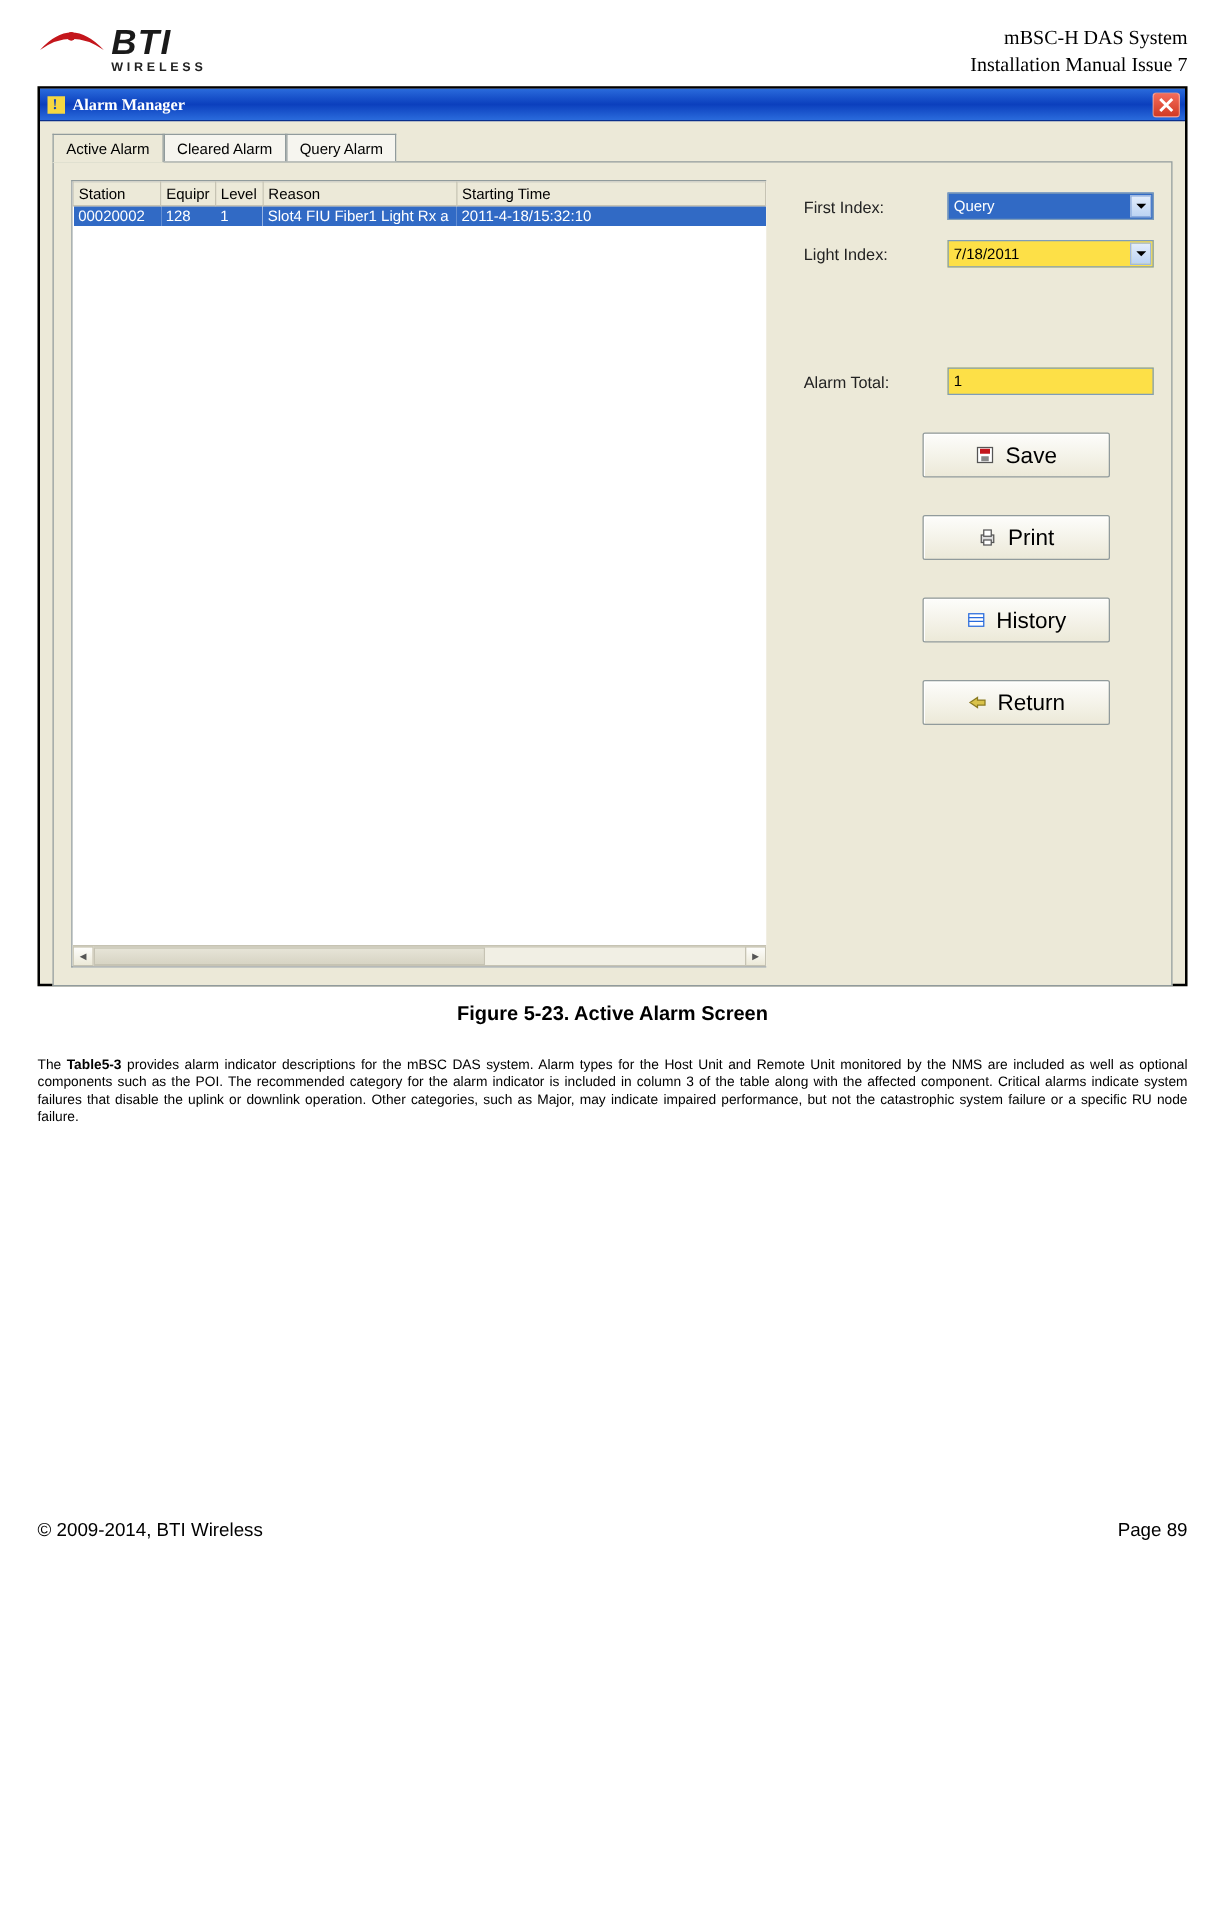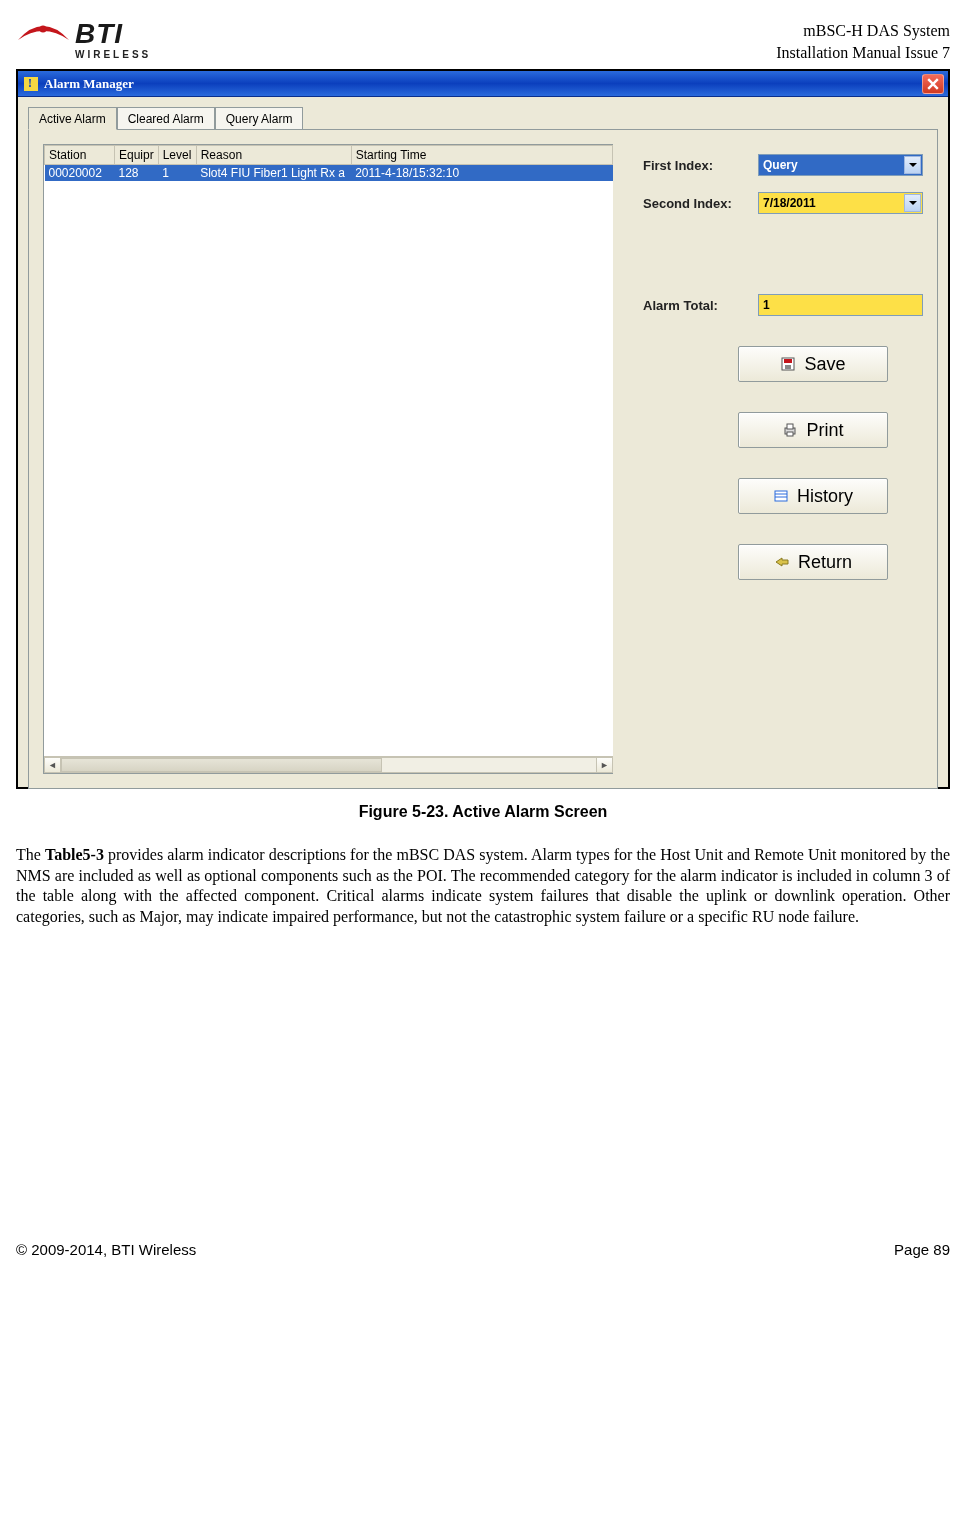--- a/index.html
+++ b/index.html
@@ -6,21 +6,21 @@
   body {
     margin: 0;
     padding: 0;
     font-family: Arial, Helvetica, sans-serif;
     font-size: 13px;
     color: #000;
     background: #fff;
     width: 980px;
   }
   .page {
-    padding: 20px 30px 15px 16px;
+    padding: 20px 30px 15px 30px;
   }
   .doc-header {
     display: flex;
     justify-content: space-between;
     align-items: flex-start;
     margin-bottom: 6px;
   }
   .logo-block {
     display: flex;
     align-items: center;
@@ -153,21 +153,20 @@
   .side-controls {
     width: 280px;
     display: flex;
     flex-direction: column;
     padding-top: 10px;
   }
   .form-row {
     display: flex;
     align-items: center;
     margin-bottom: 16px;
-    font-weight: bold;
   }
   .form-row.big-gap { margin-bottom: 30px; }
   .form-label {
     width: 115px;
     font-size: 13px;
     color: #222;
   }
   .dropdown, .textbox {
     flex: 1;
     height: 22px;
@@ -206,24 +205,23 @@
   .btn-icon{width:16px;height:16px;display:inline-flex;align-items:center;justify-content:center;}
   .btn-icon svg{width:16px;height:16px;}
 
   .figure-caption {
     text-align: center;
     font-weight: 700;
     font-size: 16px;
     margin: 14px 0 24px 0;
   }
   .body-text {
-    font-size: 16px;
+    font-size: 11px;
     line-height: 1.28;
     text-align: justify;
-    font-family: Liberation Serif, serif;
   }
   .body-text b { font-weight: 700; }
 
   .doc-footer {
     display: flex;
     justify-content: space-between;
     font-size: 15px;
     margin-top: 310px;
     padding-top: 4px;
   }
@@ -312,21 +310,21 @@
             <span>Query</span>
             <div class="dd-arrow">
                 <svg viewBox="0 0 8 8">
                   <path d="M0 2 L4 6 L8 2 Z" fill="#000"></path>
                 </svg>
               </div>
           </div>
         </div>
 
         <div class="form-row big-gap">
-          <span class="form-label">Second Index:</span>
+          <span class="form-label">Light Index:</span>
           <div class="dropdown">
             <span>7/18/2011</span>
             <div class="dd-arrow">
                 <svg viewBox="0 0 8 8">
                   <path d="M0 2 L4 6 L8 2 Z" fill="#000"></path>
                 </svg>
               </div>
           </div>
         </div>
 

